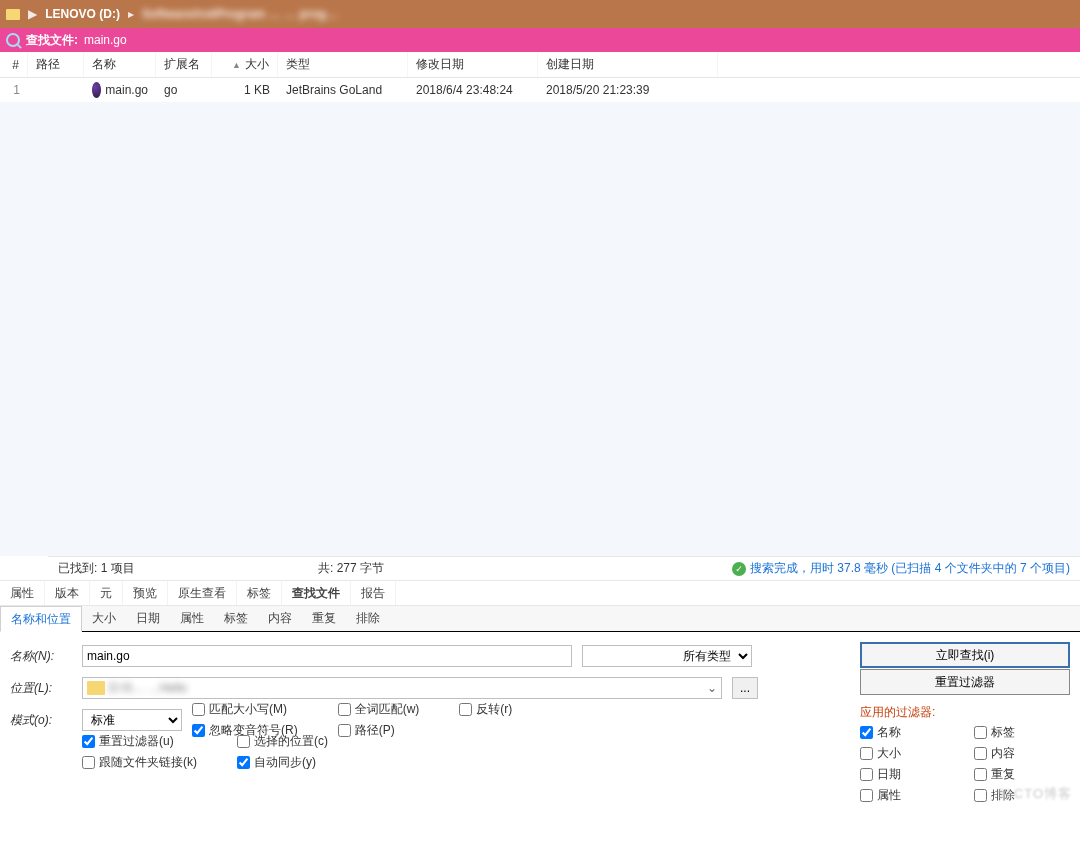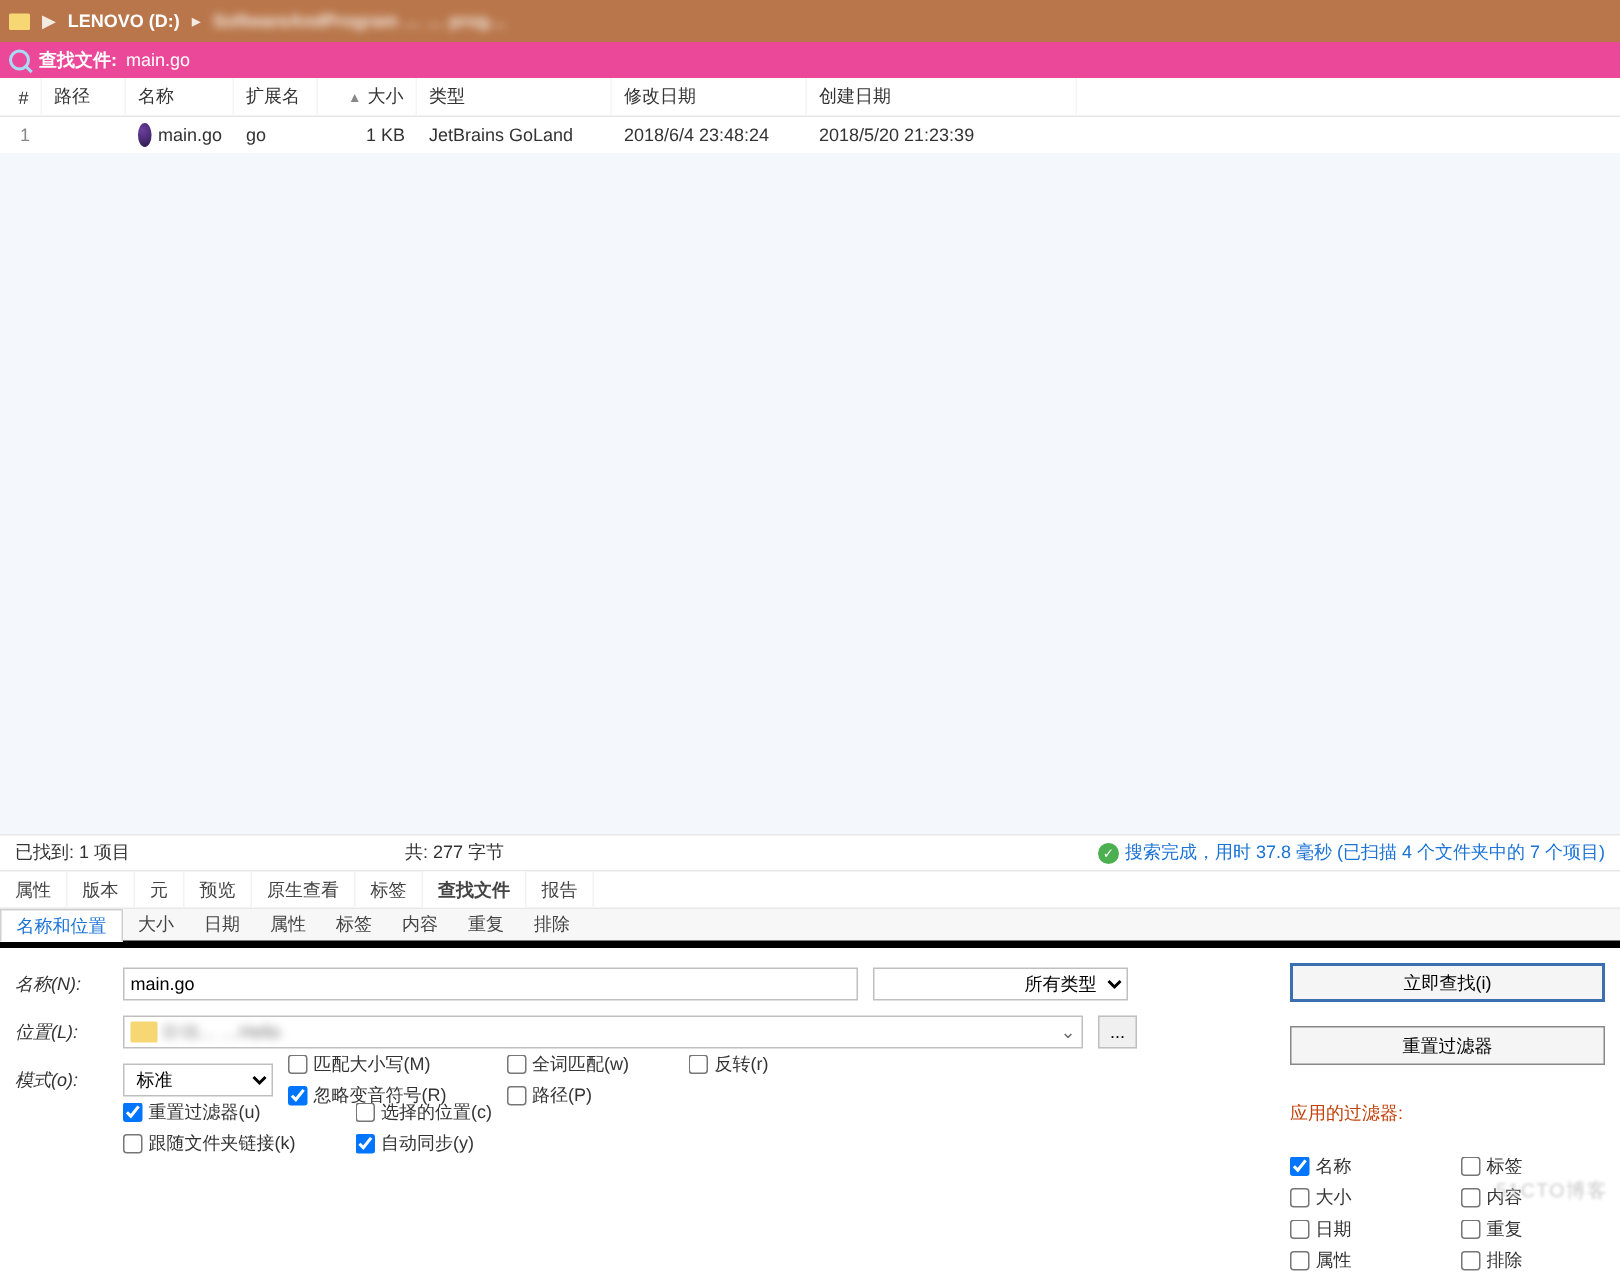--- a/index.html
+++ b/index.html
@@ -15,41 +15,41 @@
 .search-bar .lbl { font-weight: bold; }
 .table-head { display:flex; height:26px; border-bottom:1px solid #e6e6e6; align-items:center; background:#fff; color:#333; }
 .table-head > div { padding: 0 8px; border-right:1px solid #f5f5f5; height:100%; display:flex; align-items:center; }
 .col-idx{width:28px;justify-content:flex-end;} .col-path{width:56px;} .col-name{width:72px;} .col-ext{width:56px;} .col-size{width:66px;justify-content:flex-end;gap:4px;} .col-type{width:130px;} .col-mod{width:130px;} .col-create{width:180px;}
 .sort-caret{font-size:9px;color:#888;}
 .rows { height: 478px; background: #f4f8fc; }
 .row { display:flex; height:24px; align-items:center; background:#fff; color:#333; }
 .row > div { padding:0 8px; height:100%; display:flex; align-items:center; }
 .row .col-idx{justify-content:flex-end;color:#888;width:28px;} .row .col-path{width:56px;} .row .col-name{width:72px;gap:4px;color:#333;} .row .col-ext{width:56px;} .row .col-size{width:66px;justify-content:flex-end;} .row .col-type{width:130px;} .row .col-mod{width:130px;} .row .col-create{width:180px;}
 .file-icon{width:16px;height:16px;background:radial-gradient(circle at 30% 30%,#6b3fa0,#2b1a4a);border-radius:50%;}
-.status { height:24px; display:flex; align-items:center; padding: 0 10px; border-top:1px solid #e8e8e8; color:#333; gap:30px; }
+.status { height:24px; display:flex; align-items:center; padding: 0 10px; border-top:1px solid #e8e8e8; color:#333; gap:30px;margin-left:48px; }
 .status .left{flex:0 0 230px;} .status .mid{flex:1;} .status .right{color:#1a73d6;display:flex;align-items:center;gap:4px;}
 .chk-ok{width:14px;height:14px;border-radius:50%;background:#4caf50;color:#fff;display:flex;align-items:center;justify-content:center;font-size:9px;}
 .tabs1 { display:flex; height:26px; border-top:1px solid #e8e8e8; border-bottom:1px solid #e8e8e8; }
 .tabs1 > div { padding:0 10px; display:flex; align-items:center; color:#444; cursor:pointer; border-right:1px solid #f2f2f2; }
 .tabs1 .active{background:#fff;font-weight:bold;}
-.tabs2 { display:flex; height:26px; background:#f7f7f7; border-bottom:5px solid #000000; }
+.tabs2 { display:flex; height:26px; background:#f7f7f7; border-bottom:1px solid #000000; }
 .tabs2 > div { padding:0 10px; display:flex; align-items:center; color:#444; cursor:pointer; }
 .tabs2 .active{color:#1a73d6;background:#fff;border:1px solid #d0d0d0;border-bottom:1px solid #fff;margin-bottom:-1px;}
 .form-area { display:flex; padding:10px; gap:6px; }
 .form-left { flex:1; }
 .form-row { display:flex; align-items:center; height:28px; gap:10px; margin-bottom:4px; }
 .form-row .lbl{width:62px;color:#333;font-style:italic;}
 .form-row input[type=text], .form-row select { height:22px; border:1px solid #bfbfbf; padding:0 4px; background:#fff; }
 .name-in{flex:0 0 490px;} .type-sel{flex:0 0 170px;text-align:right;} .mode-sel{flex:0 0 100px;} .loc-in{flex:0 0 640px;}
 .btn-dots{width:26px;height:22px;border:1px solid #bfbfbf;background:#f0f0f0;display:flex;align-items:center;justify-content:center;}
 .chkgrid{display:flex;flex:1;gap:40px;}
 .chkcol{display:flex;flex-direction:column;gap:4px;}
 .chk{display:flex;align-items:center;gap:4px;color:#333;}
 .chk input{width:13px;height:13px;}
-.form-right{width:210px;display:flex;flex-direction:column;gap:16px;padding-top:0;}
+.form-right{width:210px;display:flex;flex-direction:column;gap:1px;padding-top:0;}
 .btn{height:26px;border:1px solid #888;background:#f5f5f5;display:flex;align-items:center;justify-content:center;cursor:pointer;}
 .btn.primary{border:2px solid #3a6fb0;}
 .filter-lbl{margin-top:8px;color:#c2410c;}
 .filter-grid{display:grid;grid-template-columns:1fr 1fr;gap:4px 18px;margin-top:2px;}
 .loc-folder{width:18px;height:14px;background:#f7d774;border-radius:1px;display:inline-block;margin-right:4px;}
 .loc-blur{filter:blur(3px);color:#777;}
 .watermark{position:absolute;right:8px;bottom:50px;color:#ccc;font-size:13px;letter-spacing:1px;filter:blur(1px);}
 </style>
 </head>
 <body>

